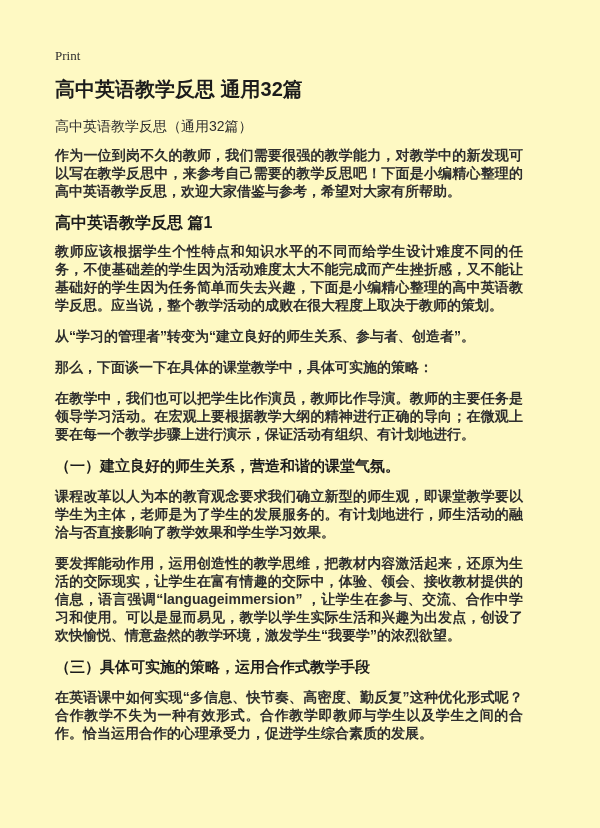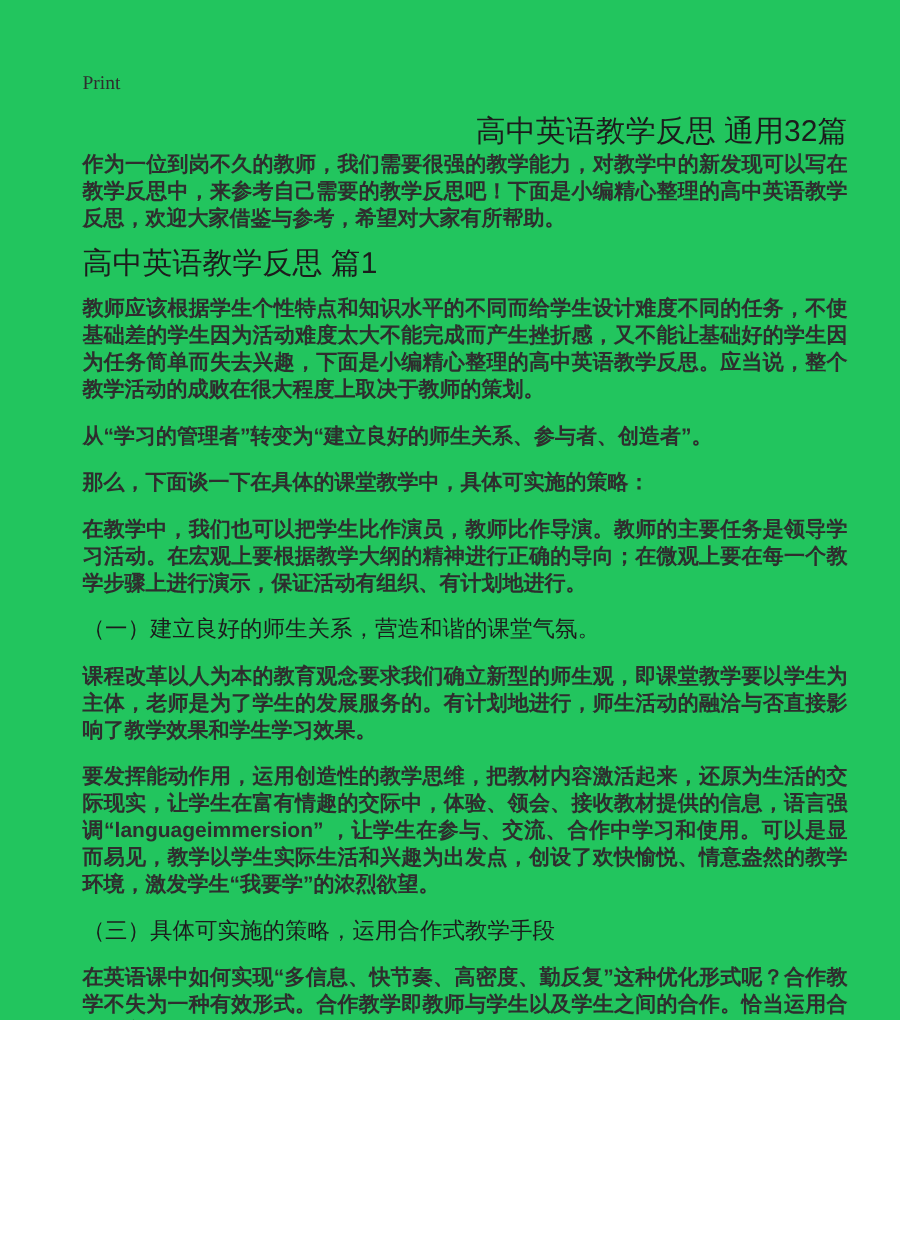--- a/index.html
+++ b/index.html
@@ -1,83 +1,84 @@
 <!DOCTYPE html>
 <html><head>
 <meta charset="utf-8">
 <style>
   * { margin: 0; padding: 0; box-sizing: border-box; }
   html, body { background: #fff; }
   .page {
     position: relative;
     width: 600px;
-    height: 680px;
+    height: 828px;
     margin: 0 auto;
-    background: #22c55e;
-    padding: 46px 35px 0 55px;
+    background: #fef9c3;
+    padding: 46px 77px 0 55px;
     overflow: hidden;
     font-family: "Liberation Sans", "DejaVu Sans", sans-serif;
     color: #2e2e2e;
   }
   .print-link {
     font-family: "Liberation Serif", "DejaVu Serif", serif;
     font-size: 13px;
     line-height: 16px;
     color: #2e2e2e;
     display: inline-block;
     margin-bottom: 13px;
     cursor: pointer;
     background: none;
     border: none;
   }
   .doc-title {
     font-size: 20px;
     line-height: 24px;
-    font-weight: normal;
-    text-align: right;
+    font-weight: bold;
+    text-align: left;
     color: #1c1c1c;
-    margin-bottom: 0;
+    margin-bottom: 16px;
   }
   .doc-subtitle {
     font-size: 14px;
     line-height: 19px;
     margin-bottom: 10px;
   }
   p.body-para {
     font-size: 14px;
     line-height: 18px;
     text-align: justify;
     margin-bottom: 13px;
     letter-spacing: 0;
     font-weight: bold;
   }
   .section-heading {
-    font-size: 20px;
+    font-size: 16px;
     line-height: 19px;
-    font-weight: normal;
+    font-weight: bold;
     color: #1c1c1c;
     margin: 2px 0 10px 0;
   }
   .sub-heading {
     font-size: 15px;
     line-height: 20px;
-    font-weight: normal;
+    font-weight: bold;
     color: #1c1c1c;
     margin: 2px 0 11px 0;
   }
 </style>
 </head>
 <body>
 
 <div class="page">
 
   <button class="print-link">Print</button>
 
   <h1 class="doc-title">高中英语教学反思 通用32篇</h1>
 
+  <div class="doc-subtitle">高中英语教学反思（通用32篇）</div>
 
   <p class="body-para">作为一位到岗不久的教师，我们需要很强的教学能力，对教学中的新发现可以写在教学反思中，来参考自己需要的教学反思吧！下面是小编精心整理的高中英语教学反思，欢迎大家借鉴与参考，希望对大家有所帮助。</p>
 
   <h2 class="section-heading">高中英语教学反思 篇1</h2>
 
   <p class="body-para">教师应该根据学生个性特点和知识水平的不同而给学生设计难度不同的任务，不使基础差的学生因为活动难度太大不能完成而产生挫折感，又不能让基础好的学生因为任务简单而失去兴趣，下面是小编精心整理的高中英语教学反思。应当说，整个教学活动的成败在很大程度上取决于教师的策划。</p>
 
   <p class="body-para">从“学习的管理者”转变为“建立良好的师生关系、参与者、创造者”。</p>
 
   <p class="body-para">那么，下面谈一下在具体的课堂教学中，具体可实施的策略：</p>

